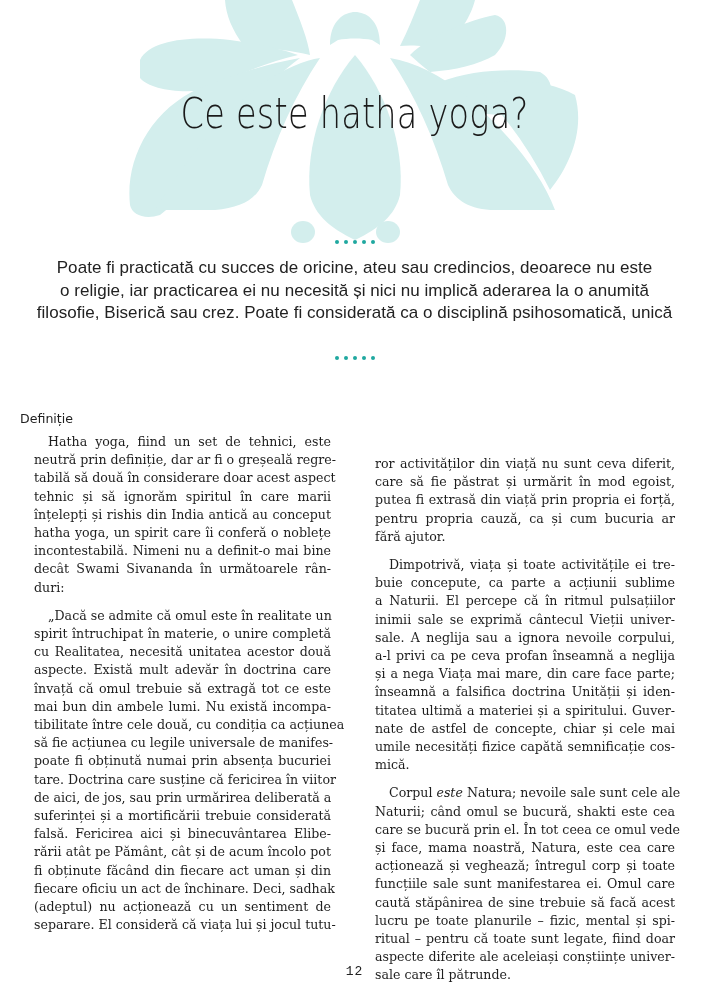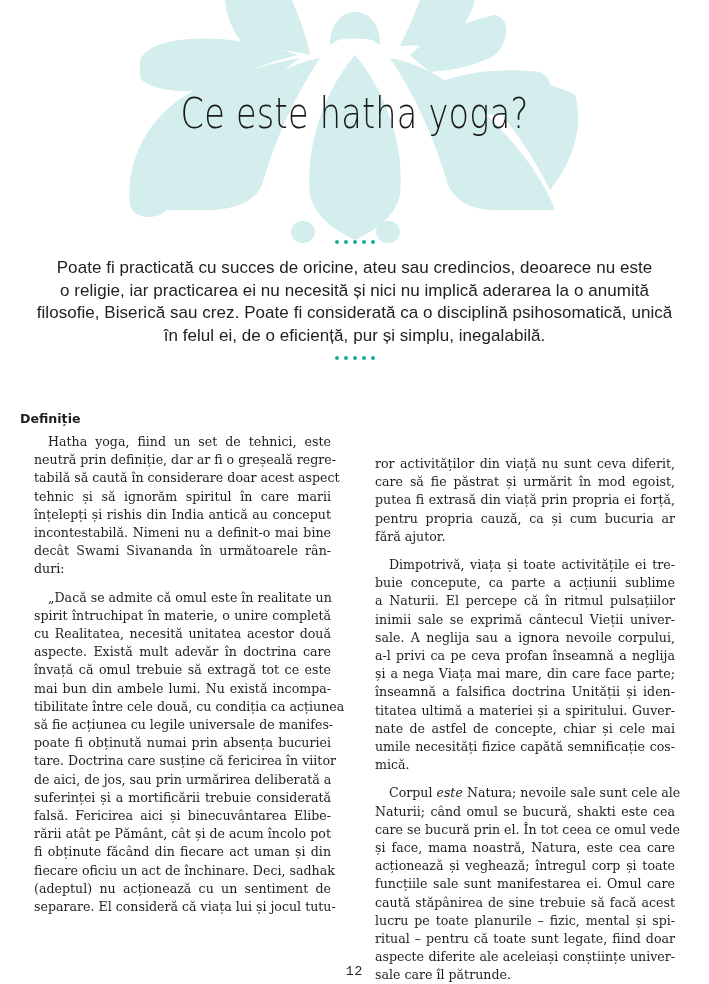--- a/index.html
+++ b/index.html
@@ -6,21 +6,21 @@
     body { width: 709px; height: 984px; position: relative; overflow: hidden; font-family: "DejaVu Serif", serif; color: #1e1e1e; }
     .flower { position: absolute; left: 0; top: 0; width: 709px; height: 280px; }
     .title { position: absolute; left: 0; right: 0; top: 92px; text-align: center; font-family: "DejaVu Sans", sans-serif; font-weight: 200; font-size: 43px; letter-spacing: 0.3px; color: #1a1a1a; transform: scaleX(0.78); transform-origin: center; line-height: 1; }
     .dots { position: absolute; left: 0; right: 0; text-align: center; height: 6px; }
     .dots span { display: inline-block; width: 4px; height: 4px; border-radius: 50%; background: #1fa8a0; margin: 0 2.5px; vertical-align: top; }
     .lead { position: absolute; left: 0; right: 0; top: 257px; text-align: center; font-family: "Liberation Sans", sans-serif; font-size: 17px; line-height: 22.6px; color: #222; letter-spacing: 0.05px; }
     .lead div { white-space: nowrap; }
     .col { position: absolute; top: 411px; font-family: "DejaVu Serif", serif; font-size: 12.6px; line-height: 18.2px; color: #1e1e1e; text-align: justify; }
     .col.left { left: 20px; width: 311px; }
     .col.right { left: 361px; width: 314px; top: 411px; margin-top: 44px; }
-    .heading { font-family: "DejaVu Sans", sans-serif; font-weight: bold; font-size: 12.6px; margin-bottom: 6px; line-height: 16px; }
+    .heading { font-family: "DejaVu Sans", sans-serif; font-weight: normal; font-size: 12.6px; margin-bottom: 6px; line-height: 16px; }
     .para { margin: 0 0 10px 0; text-indent: 14px; }
     .line { display: block; text-align: justify; text-align-last: justify; white-space: nowrap; }
     .line.last { text-align-last: left; }
     .pagenum { position: absolute; left: 0; right: 0; top: 964px; text-align: center; font-family: Liberation Mono, monospace; font-size: 13px; color: #222; letter-spacing: 1px; }
   </style>
 </head>
 <body>
 
 <svg class="flower" viewBox="0 0 709 280" xmlns="http://www.w3.org/2000/svg">
   <g fill="#d3eeed">
@@ -55,35 +55,35 @@
 <div class="title">Ce este hatha yoga?</div>
 
 <div class="dots" style="top:240px;">
   <span></span><span></span><span></span><span></span><span></span>
 </div>
 
 <div class="lead">
   <div>Poate fi practicată cu succes de oricine, ateu sau credincios, deoarece nu este</div>
   <div>o religie, iar practicarea ei nu necesită și nici nu implică aderarea la o anumită</div>
   <div>filosofie, Biserică sau crez. Poate fi considerată ca o disciplină psihosomatică, unică</div>
-  <div>în felul ei, de o eficiență, pur și simplu, inegalabilă.</div>
 </div>
 
 <div class="dots" style="top:356px;">
   <span></span><span></span><span></span><span></span><span></span>
 </div>
 
 <div class="col left">
   <div class="heading">Definiție</div>
   <div class="para">
     <span class="line" style="padding-left:14px;">Hatha yoga, fiind un set de tehnici, este</span>
     <span class="line">neutră prin definiție, dar ar fi o greșeală regre-</span>
-    <span class="line">tabilă să caută în considerare doar acest aspect</span>
+    <span class="line">tabilă să două în considerare doar acest aspect</span>
     <span class="line">tehnic și să ignorăm spiritul în care marii</span>
     <span class="line">înțelepți și rishis din India antică au conceput</span>
+    <span class="line">hatha yoga, un spirit care îi conferă o noblețe</span>
     <span class="line">incontestabilă. Nimeni nu a definit-o mai bine</span>
     <span class="line">decât Swami Sivananda în următoarele rân-</span>
     <span class="line last">duri:</span>
   </div>
   <div class="para">
     <span class="line" style="padding-left:14px;">„Dacă se admite că omul este în realitate un</span>
     <span class="line">spirit întruchipat în materie, o unire completă</span>
     <span class="line">cu Realitatea, necesită unitatea acestor două</span>
     <span class="line">aspecte. Există mult adevăr în doctrina care</span>
     <span class="line">învață că omul trebuie să extragă tot ce este</span>

